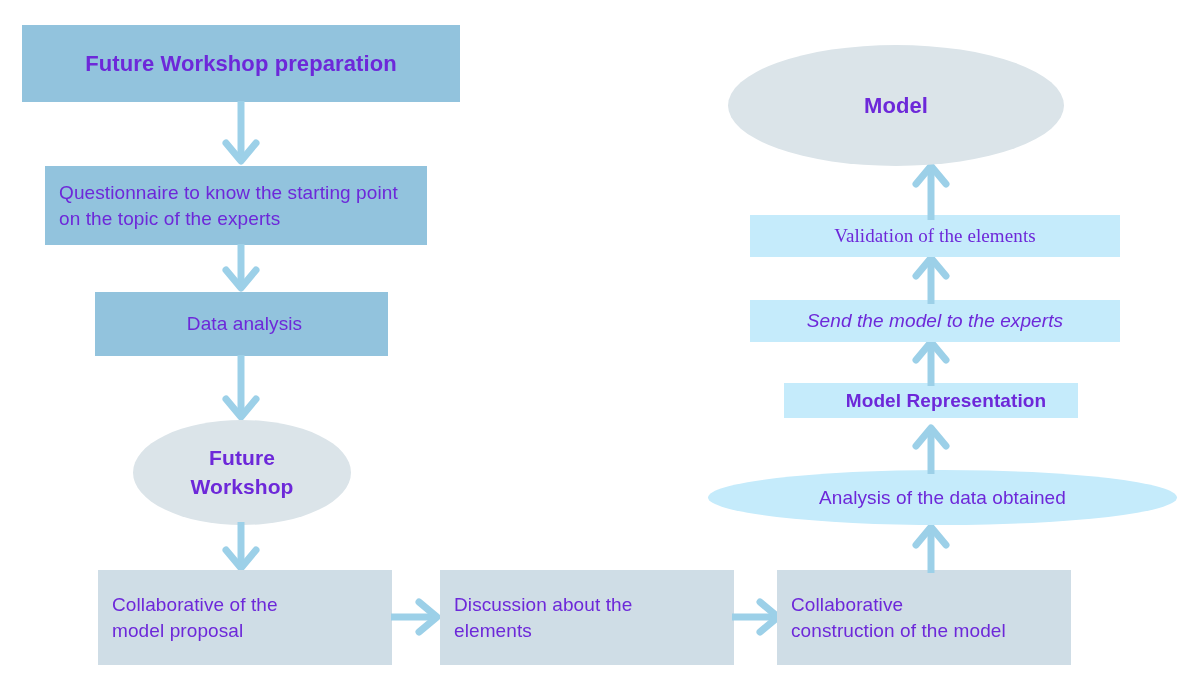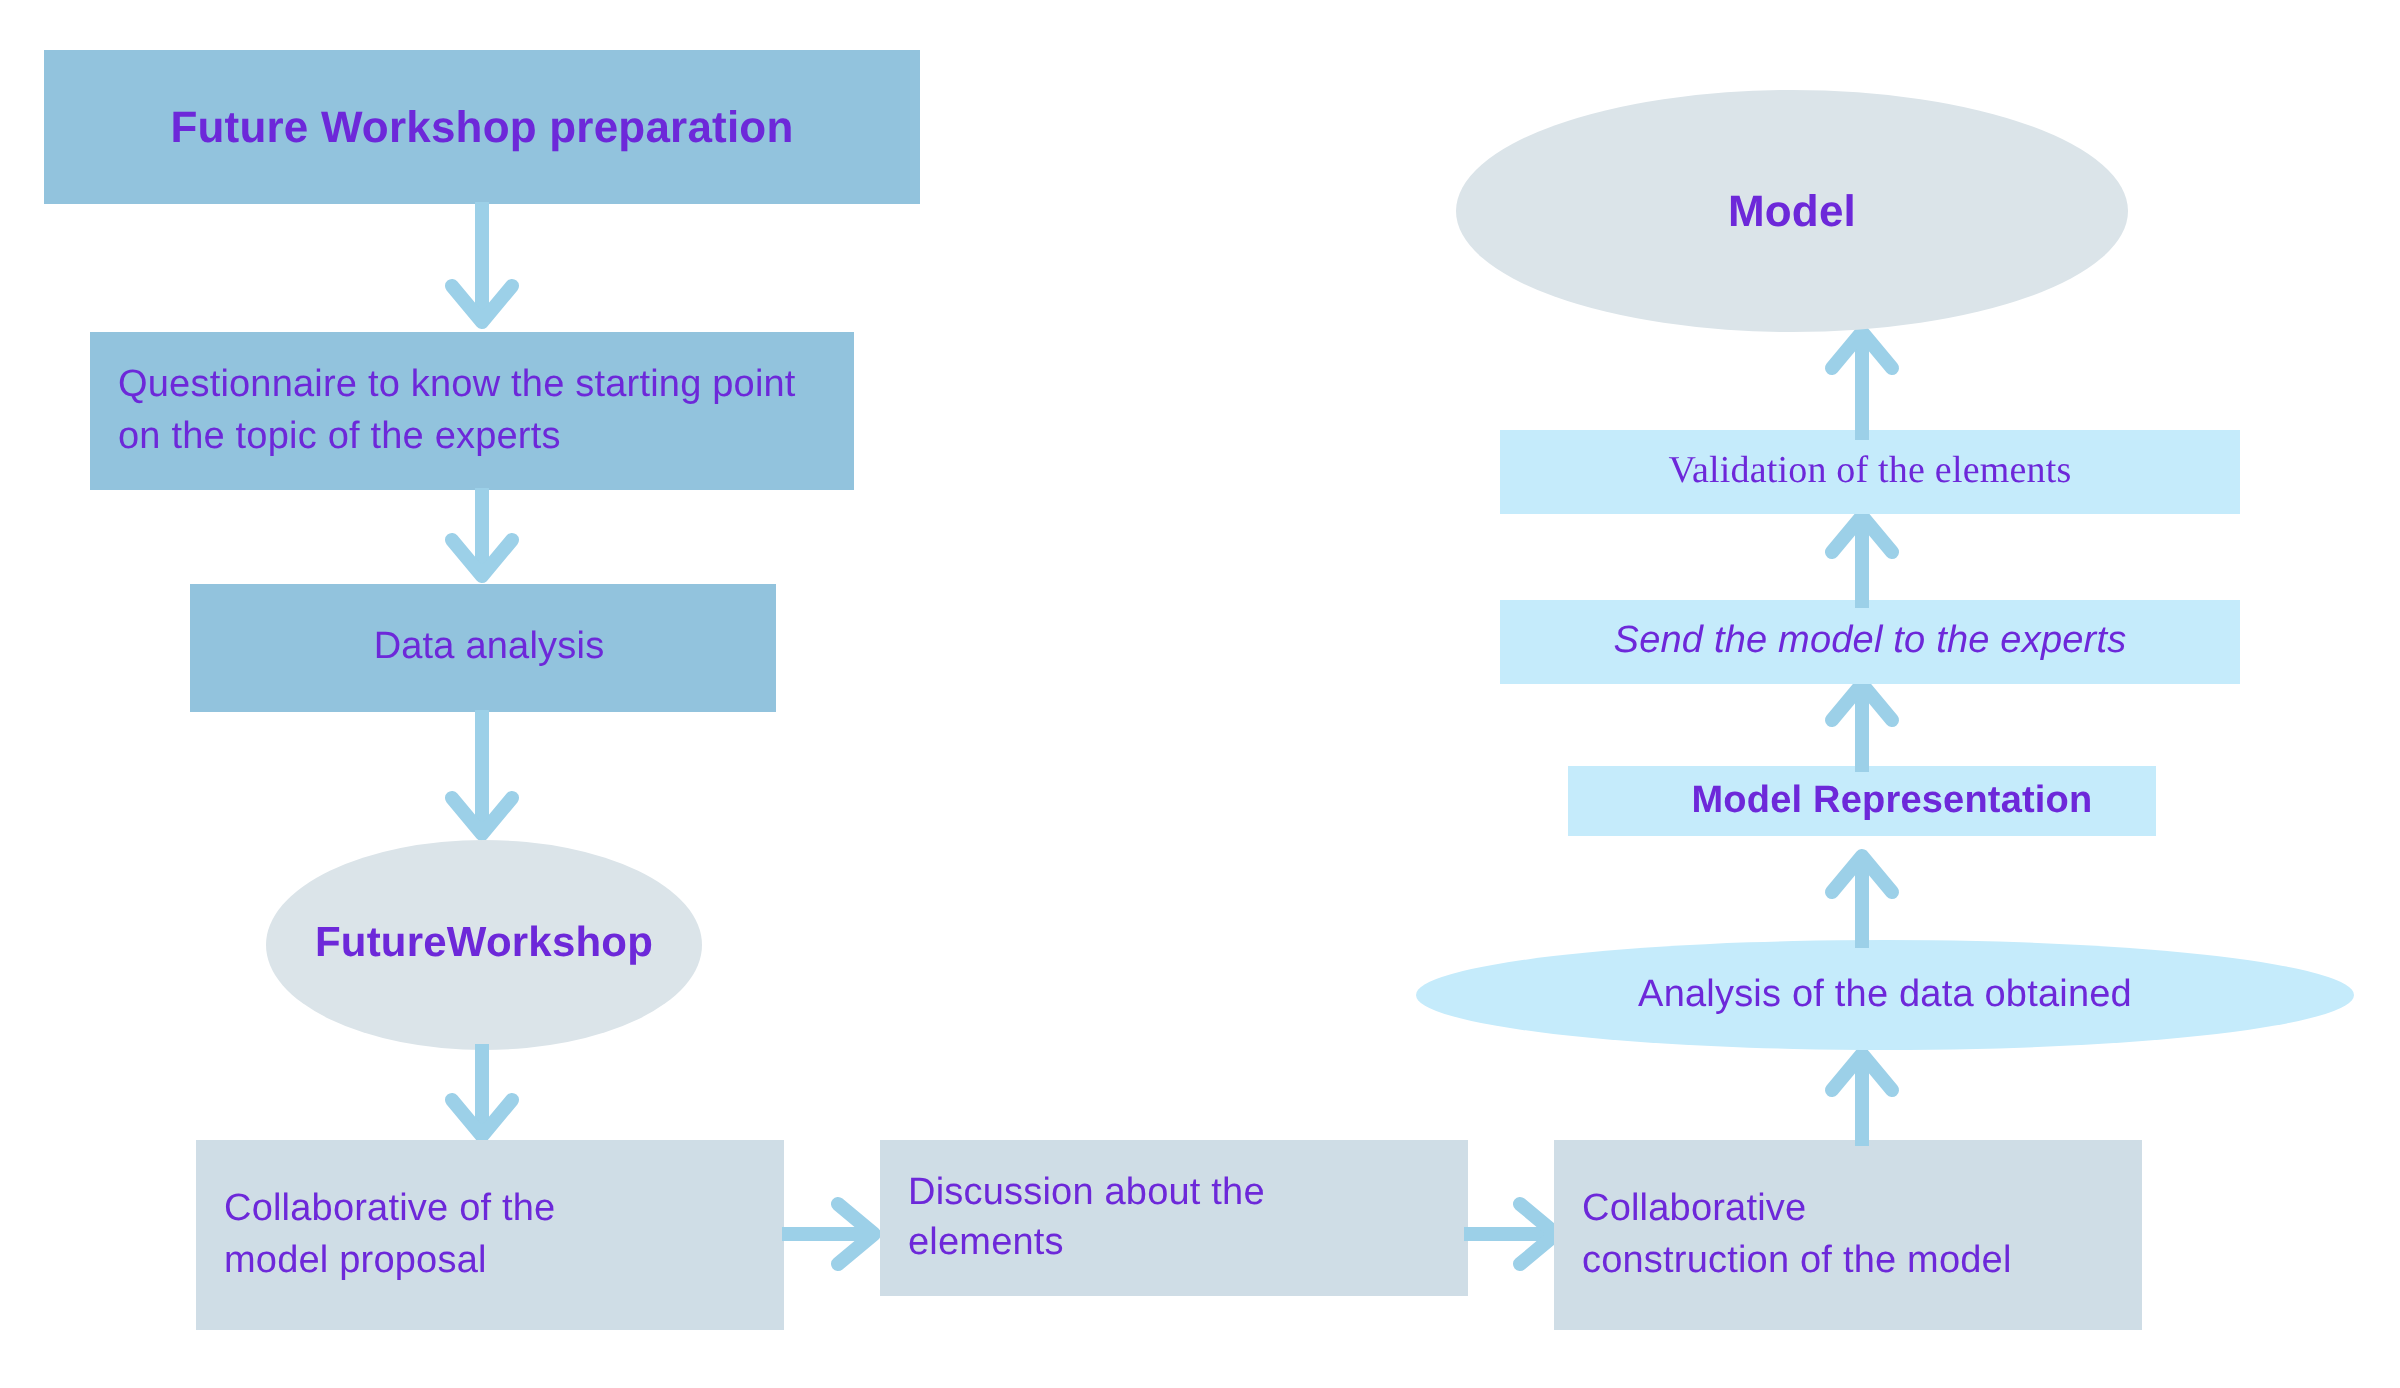--- a/index.html
+++ b/index.html
@@ -88,21 +88,21 @@
     <span>Data analysis</span>
   </div>
 
   <div class="arrow" style="left:219px; top:355px; width:44px; height:68px;">
     <svg width="44" height="68" viewBox="0 0 44 68">
       <line x1="22" y1="0" x2="22" y2="60" stroke="#9cd0e8" stroke-width="7"></line>
       <polyline points="7,44 22,62 37,44" fill="none" stroke="#9cd0e8" stroke-width="7" stroke-linecap="round" stroke-linejoin="round"></polyline>
     </svg>
   </div>
 
-  <div class="node ellipse fill-gray bold" style="left:133px; top:420px; width:218px; height:105px; font-size:21px; ">
+  <div class="node ellipse fill-gray bold" style="left:133px; top:420px; width:218px; height:105px; font-size:21px; flex-direction:column;">
     <span>Future</span>
     <span>Workshop</span>
   </div>
 
   <div class="arrow" style="left:219px; top:522px; width:44px; height:52px;">
     <svg width="44" height="52" viewBox="0 0 44 52">
       <line x1="22" y1="0" x2="22" y2="44" stroke="#9cd0e8" stroke-width="7"></line>
       <polyline points="7,28 22,46 37,28" fill="none" stroke="#9cd0e8" stroke-width="7" stroke-linecap="round" stroke-linejoin="round"></polyline>
     </svg>
   </div>
@@ -114,21 +114,21 @@
     </span>
   </div>
 
   <div class="arrow" style="left:391px; top:595px; width:52px; height:44px;">
     <svg width="52" height="44" viewBox="0 0 52 44">
       <line x1="0" y1="22" x2="44" y2="22" stroke="#9cd0e8" stroke-width="7"></line>
       <polyline points="28,7 46,22 28,37" fill="none" stroke="#9cd0e8" stroke-width="7" stroke-linecap="round" stroke-linejoin="round"></polyline>
     </svg>
   </div>
 
-  <div class="node box left-text fill-pale" style="left:440px; top:570px; width:294px; height:78px;">
+  <div class="node box left-text fill-pale" style="left:440px; top:570px; width:294px; height:95px;">
     <span>
       <span>Discussion about the</span><br>
       <span>elements</span>
     </span>
   </div>
 
   <div class="arrow" style="left:732px; top:595px; width:52px; height:44px;">
     <svg width="52" height="44" viewBox="0 0 52 44">
       <line x1="0" y1="22" x2="44" y2="22" stroke="#9cd0e8" stroke-width="7"></line>
       <polyline points="28,7 46,22 28,37" fill="none" stroke="#9cd0e8" stroke-width="7" stroke-linecap="round" stroke-linejoin="round"></polyline>

